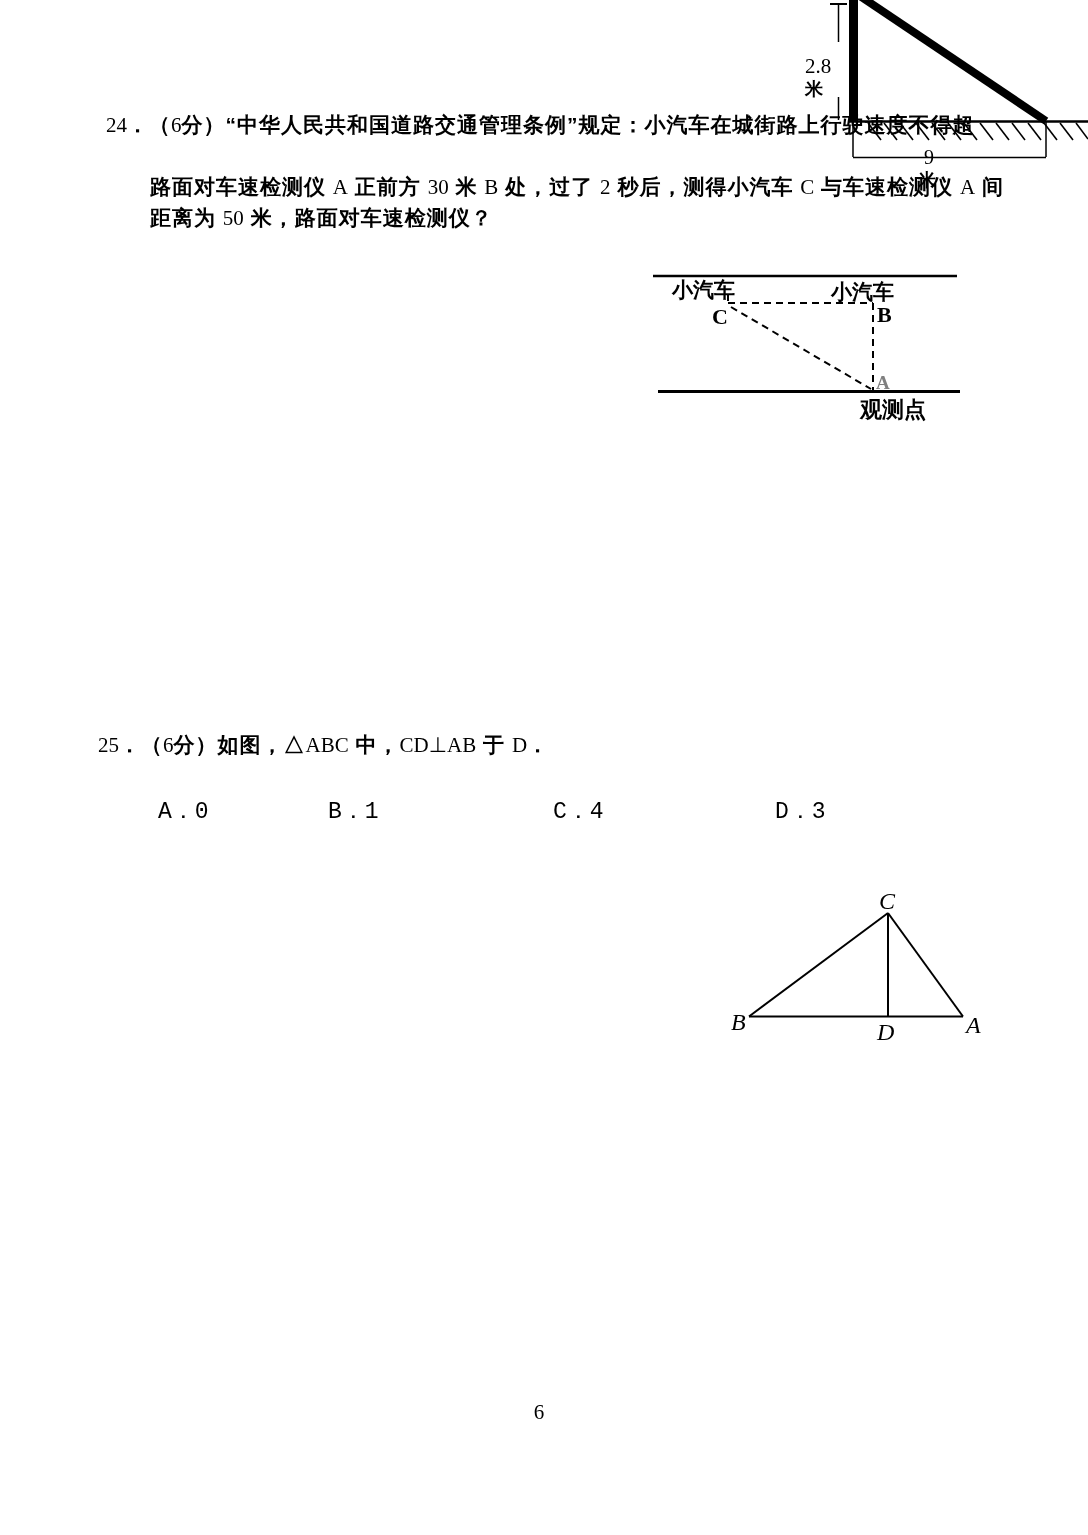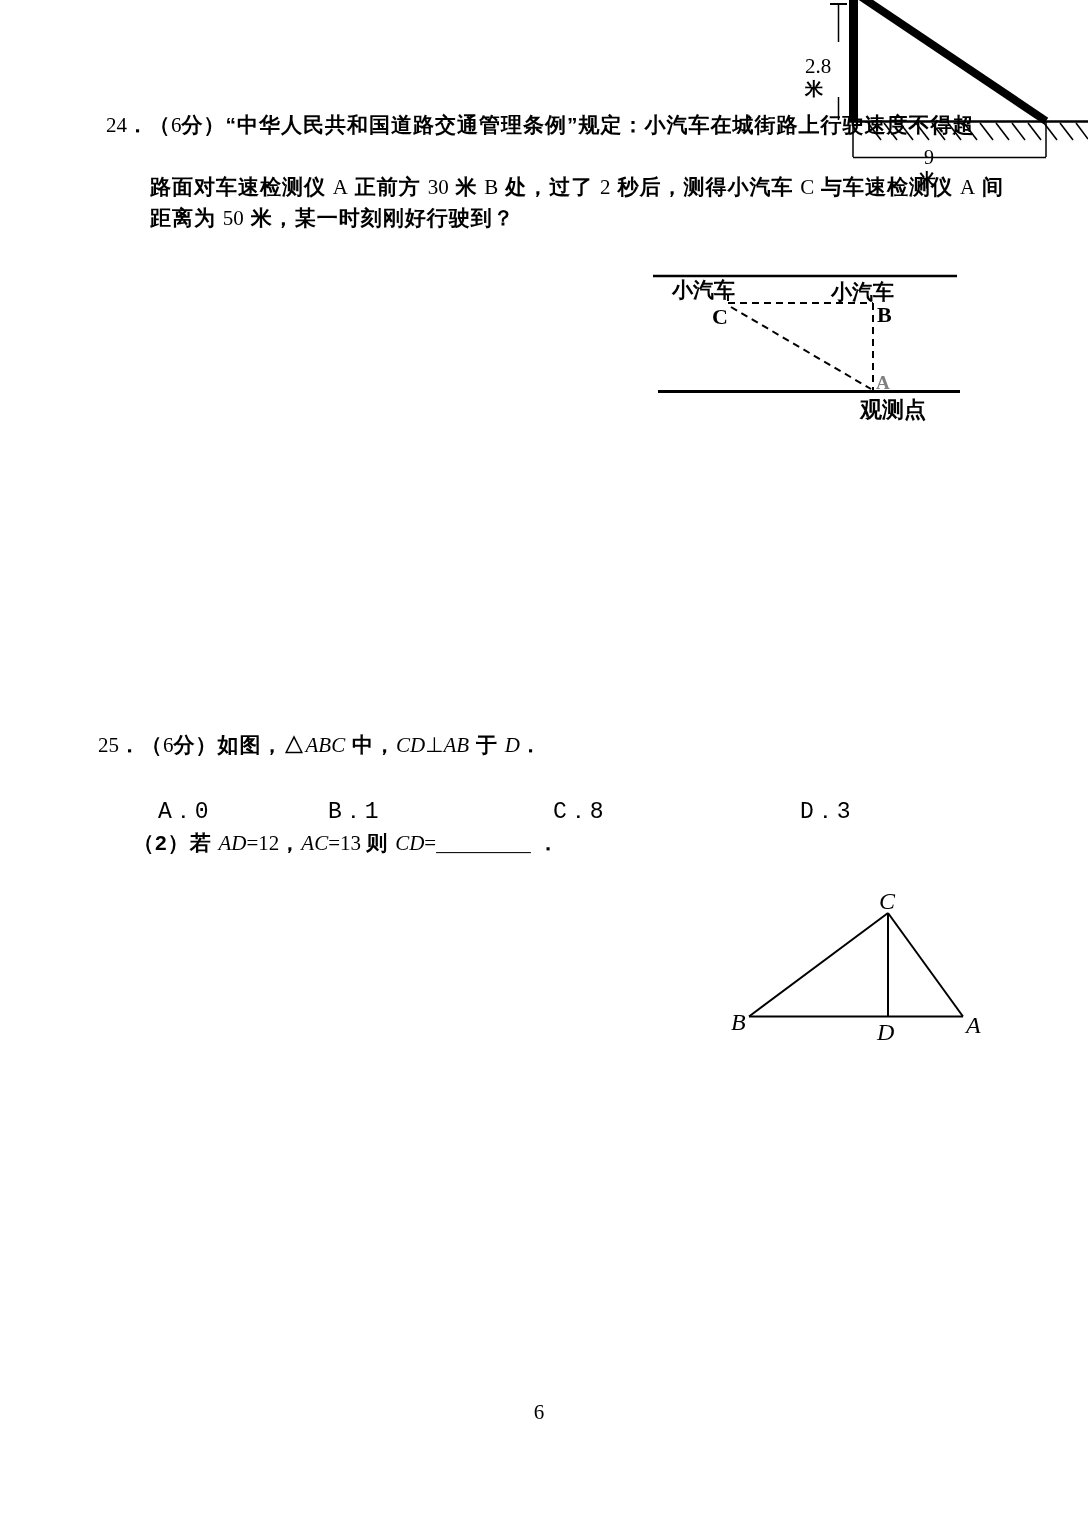--- a/index.html
+++ b/index.html
@@ -19,21 +19,21 @@
   .svg-serif-it { font-family: "Liberation Serif", serif; font-style: italic; }
 
   
   .tline {
     position: absolute; z-index: 2;
     font-size: 21px; line-height: 26px;
     white-space: nowrap; color: #000; text-align: center;
   }
   .seg-cn  { font-family: "Liberation Sans", sans-serif; font-weight: bold; letter-spacing: 1px; }
   .seg-lt  { font-family: "Liberation Serif", serif; font-weight: normal; }
-  .seg-it  { font-family: "Liberation Serif", serif; font-style: italic; font-weight: normal; }
+  .seg-it  { font-family: "Liberation Serif", serif; font-weight: normal; }
   .seg-sup { font-family: "Liberation Serif", serif; vertical-align: super; font-size: 13px; }
 
   .opt { position: absolute; font-family: Liberation Mono, monospace; font-size: 23px; white-space: nowrap; }
 
   #page-number {
     position: absolute; z-index: 2;
     left: 524px; top: 1400px; width: 30px;
     text-align: center;
     font-family: "Liberation Serif", serif; font-size: 21px; color: #000;
   }
@@ -114,28 +114,27 @@
       <line x1="888" y1="913" x2="888" y2="1016.5"></line>
     </g>
     <text class="svg-serif-it" x="879" y="909" font-size="24">C</text>
     <text class="svg-serif-it" x="731" y="1030" font-size="24">B</text>
     <text class="svg-serif-it" x="966" y="1033" font-size="24">A</text>
     <text class="svg-serif-it" x="877" y="1040" font-size="24">D</text>
   </svg>
 
   <div class="tline" style="left:106px; top:112px;"><span class="seg-lt">24</span><span class="seg-cn">．（</span><span class="seg-lt">6</span><span class="seg-cn">分）“中华人民共和国道路交通管理条例”规定：小汽车在城街路上行驶速度不得超</span></div>
   <div class="tline" style="left:150px; top:174px;"><span class="seg-cn">路面对车速检测仪 </span><span class="seg-lt">A</span><span class="seg-cn"> 正前方 </span><span class="seg-lt">30</span><span class="seg-cn"> 米 </span><span class="seg-lt">B</span><span class="seg-cn"> 处，过了 </span><span class="seg-lt">2</span><span class="seg-cn"> 秒后，测得小汽车 </span><span class="seg-lt">C</span><span class="seg-cn"> 与车速检测仪 </span><span class="seg-lt">A</span><span class="seg-cn"> 间</span></div>
-  <div class="tline" style="left:150px; top:205px;"><span class="seg-cn">距离为 </span><span class="seg-lt">50</span><span class="seg-cn"> 米，某一时刻刚好行驶到？</span></div>
+  <div class="tline" style="left:150px; top:205px;"><span class="seg-cn">距离为 </span><span class="seg-lt">50</span><span class="seg-cn"> 米，路面对车速检测仪？</span></div>
 
   <div class="tline" style="left:98px; top:732px;"><span class="seg-lt">25</span><span class="seg-cn">．（</span><span class="seg-lt">6</span><span class="seg-cn">分）如图，△</span><span class="seg-it">ABC</span><span class="seg-cn"> 中，</span><span class="seg-it">CD</span><span class="seg-lt">⊥</span><span class="seg-it">AB</span><span class="seg-cn"> 于 </span><span class="seg-it">D</span><span class="seg-cn">．</span></div>
 
   <div class="tline" style="left:0px; top:799px; width:1088px;">
     <span class="opt" style="left:158px;">A．0</span>
     <span class="opt" style="left:328px;">B．1</span>
-    <span class="opt" style="left:553px;">C．8</span>
-    <span class="opt" style="left:800px;">D．3</span>
+    <span class="opt" style="left:553px;">C．4</span>
+    <span class="opt" style="left:775px;">D．3</span>
   </div>
 
-  <div class="tline" style="left:133px; top:830px;"><span class="seg-cn">（2）若 </span><span class="seg-it">AD</span><span class="seg-lt">=12</span><span class="seg-cn">，</span><span class="seg-it">AC</span><span class="seg-lt">=13 </span><span class="seg-cn">则 </span><span class="seg-it">CD</span><span class="seg-lt">=</span><span class="seg-lt">_________</span><span class="seg-cn"> ．</span></div>
 
   <div id="page-number">6</div>
 
 </div>
 
 </body></html>

